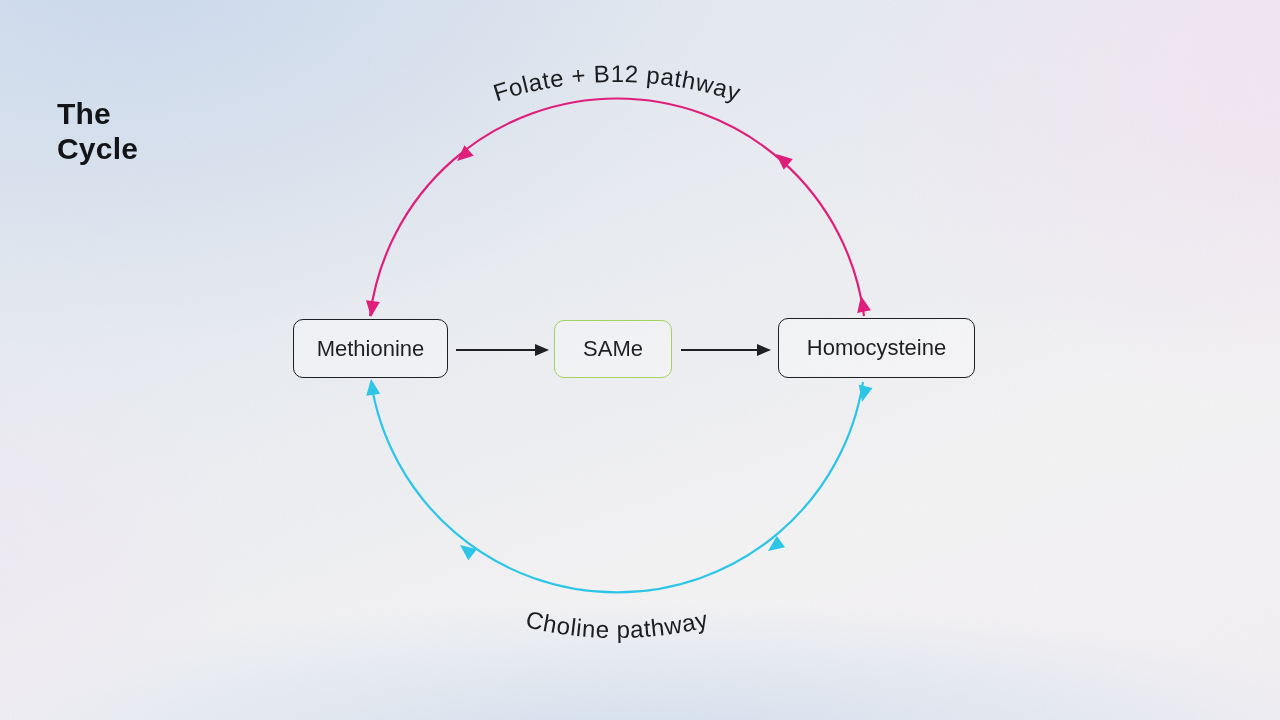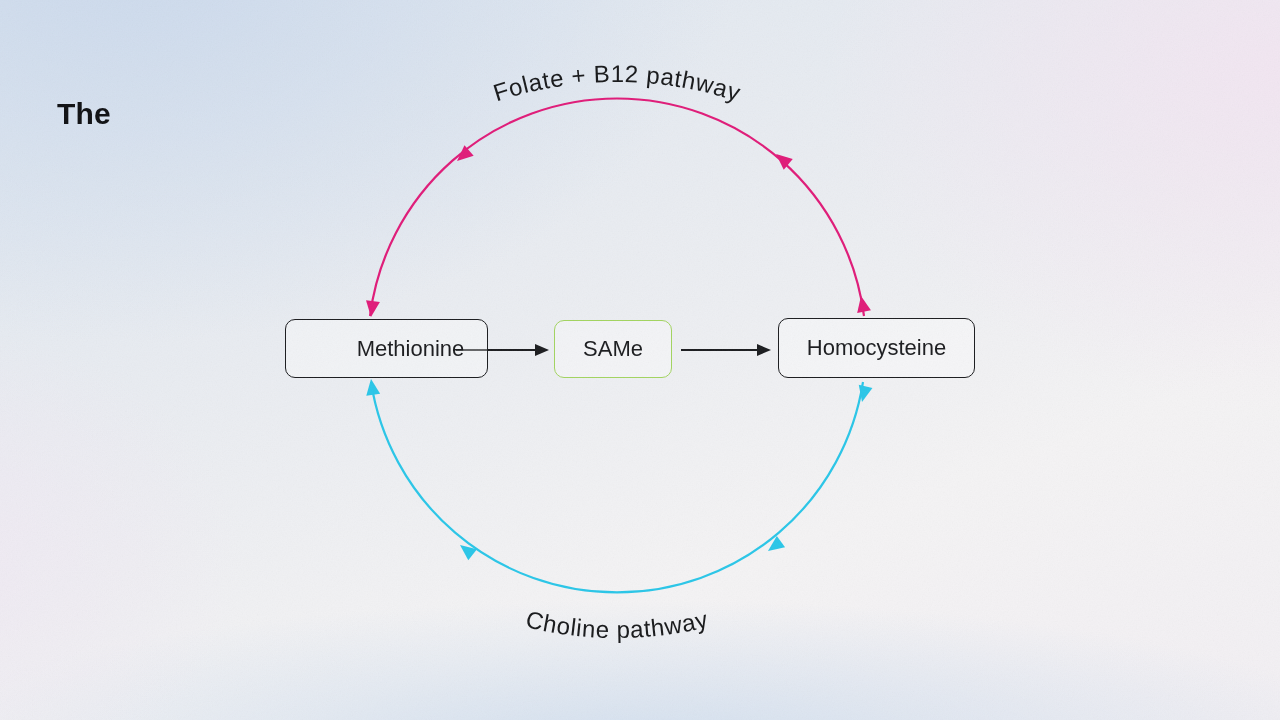--- a/index.html
+++ b/index.html
@@ -20,21 +20,21 @@
     position:absolute;left:57px;top:55px;
     font-size:30px;font-weight:700;line-height:35px;
     letter-spacing:0.2px;color:#0e0f12;margin-top:41px;
   }
   .node{
     position:absolute;display:flex;align-items:center;justify-content:center;
     border:1.5px solid #1a1b1e;border-radius:10px;
     background:rgba(255,255,255,0.32);
     font-size:22px;color:#1a1b1e;
   }
-  #node-methionine{left:285px;top:319px;width:153px;height:57px;padding-left:48px;}
+  #node-methionine{left:293px;top:319px;width:153px;height:57px;}
   #node-same{left:554px;top:320px;width:116px;height:56px;}
   #node-homocysteine{left:778px;top:318px;width:195px;height:58px;}
   .arc-label{
     font-size:24px;font-weight:500;letter-spacing:0.6px;fill:#17181a;
   }
   .flow-arc{fill:none;stroke-width:2.2px;}
   .straight-arrow{stroke-width:2px;}
   .grain{position:absolute;left:0;top:0;pointer-events:none;opacity:0.06;}
 </style>
 </head>
@@ -71,20 +71,21 @@
     <text class="arc-label">
       <textPath href="#arcTopText" startOffset="50%" text-anchor="middle">Folate + B12 pathway</textPath>
     </text>
     <text class="arc-label">
       <textPath href="#arcBottomText" startOffset="50%" text-anchor="middle">Choline pathway</textPath>
     </text>
   </svg>
 
   <div class="title">
     <div>The</div>
+    <div>Cycle</div>
   </div>
 
   <div class="node" id="node-methionine" style="border-color: rgb(26, 27, 30);">
     <span>Methionine</span>
   </div>
   <div class="node" id="node-same" style="border-color: rgb(162, 212, 95);">
     <span>SAMe</span>
   </div>
   <div class="node" id="node-homocysteine" style="border-color: rgb(26, 27, 30); text-align: right;">
     <span>Homocysteine</span>

